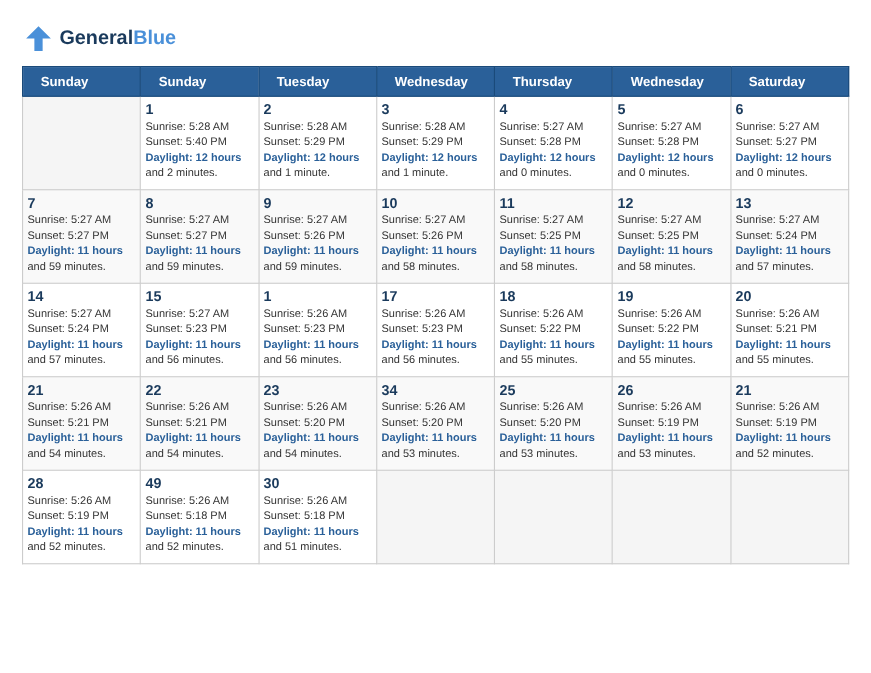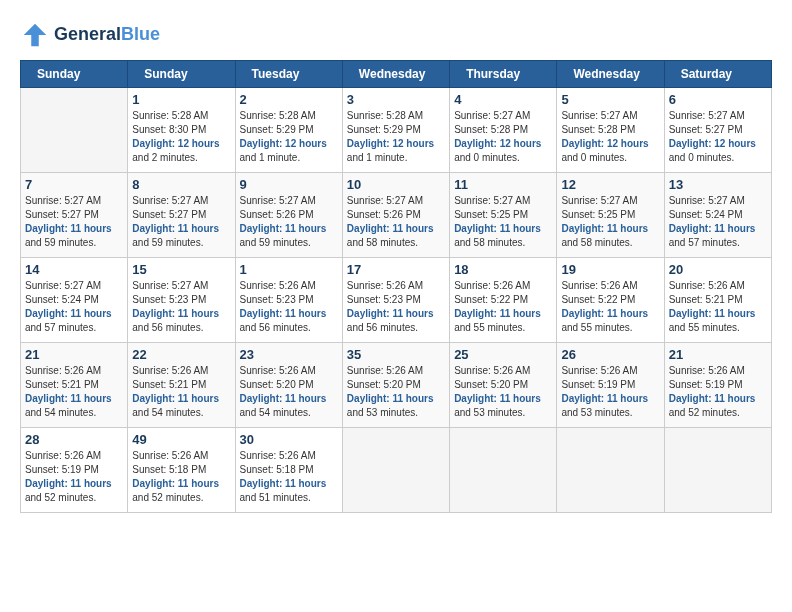--- a/index.html
+++ b/index.html
@@ -121,21 +121,21 @@
         <th>Thursday</th>
         <th>Wednesday</th>
         <th>Saturday</th>
       </tr>
   </thead>
   <tbody id="calendar-body">
   <tr class="week-row">
         <td class="empty"></td>
         <td>
           <div class="day-num">1</div>
-          <div class="day-info"><span>Sunrise: 5:28 AM</span><br><span>Sunset: 8:30 PM</span><br><span class="highlight">Daylight: 12 hours</span><br><span>and 2 minutes.</span></div>
+          <div class="day-info"><span>Sunrise: 5:28 AM</span><br><span>Sunset: 5:40 PM</span><br><span class="highlight">Daylight: 12 hours</span><br><span>and 2 minutes.</span></div>
         </td>
         <td>
           <div class="day-num">2</div>
           <div class="day-info"><span>Sunrise: 5:28 AM</span><br><span>Sunset: 5:29 PM</span><br><span class="highlight">Daylight: 12 hours</span><br><span>and 1 minute.</span></div>
         </td>
         <td>
           <div class="day-num">3</div>
           <div class="day-info"><span>Sunrise: 5:28 AM</span><br><span>Sunset: 5:29 PM</span><br><span class="highlight">Daylight: 12 hours</span><br><span>and 1 minute.</span></div>
         </td>
         <td>
@@ -218,21 +218,21 @@
         </td>
         <td>
           <div class="day-num">22</div>
           <div class="day-info"><span>Sunrise: 5:26 AM</span><br><span>Sunset: 5:21 PM</span><br><span class="highlight">Daylight: 11 hours</span><br><span>and 54 minutes.</span></div>
         </td>
         <td>
           <div class="day-num">23</div>
           <div class="day-info"><span>Sunrise: 5:26 AM</span><br><span>Sunset: 5:20 PM</span><br><span class="highlight">Daylight: 11 hours</span><br><span>and 54 minutes.</span></div>
         </td>
         <td>
-          <div class="day-num">35</div>
+          <div class="day-num">34</div>
           <div class="day-info"><span>Sunrise: 5:26 AM</span><br><span>Sunset: 5:20 PM</span><br><span class="highlight">Daylight: 11 hours</span><br><span>and 53 minutes.</span></div>
         </td>
         <td>
           <div class="day-num">25</div>
           <div class="day-info"><span>Sunrise: 5:26 AM</span><br><span>Sunset: 5:20 PM</span><br><span class="highlight">Daylight: 11 hours</span><br><span>and 53 minutes.</span></div>
         </td>
         <td>
           <div class="day-num">26</div>
           <div class="day-info"><span>Sunrise: 5:26 AM</span><br><span>Sunset: 5:19 PM</span><br><span class="highlight">Daylight: 11 hours</span><br><span>and 53 minutes.</span></div>
         </td>

